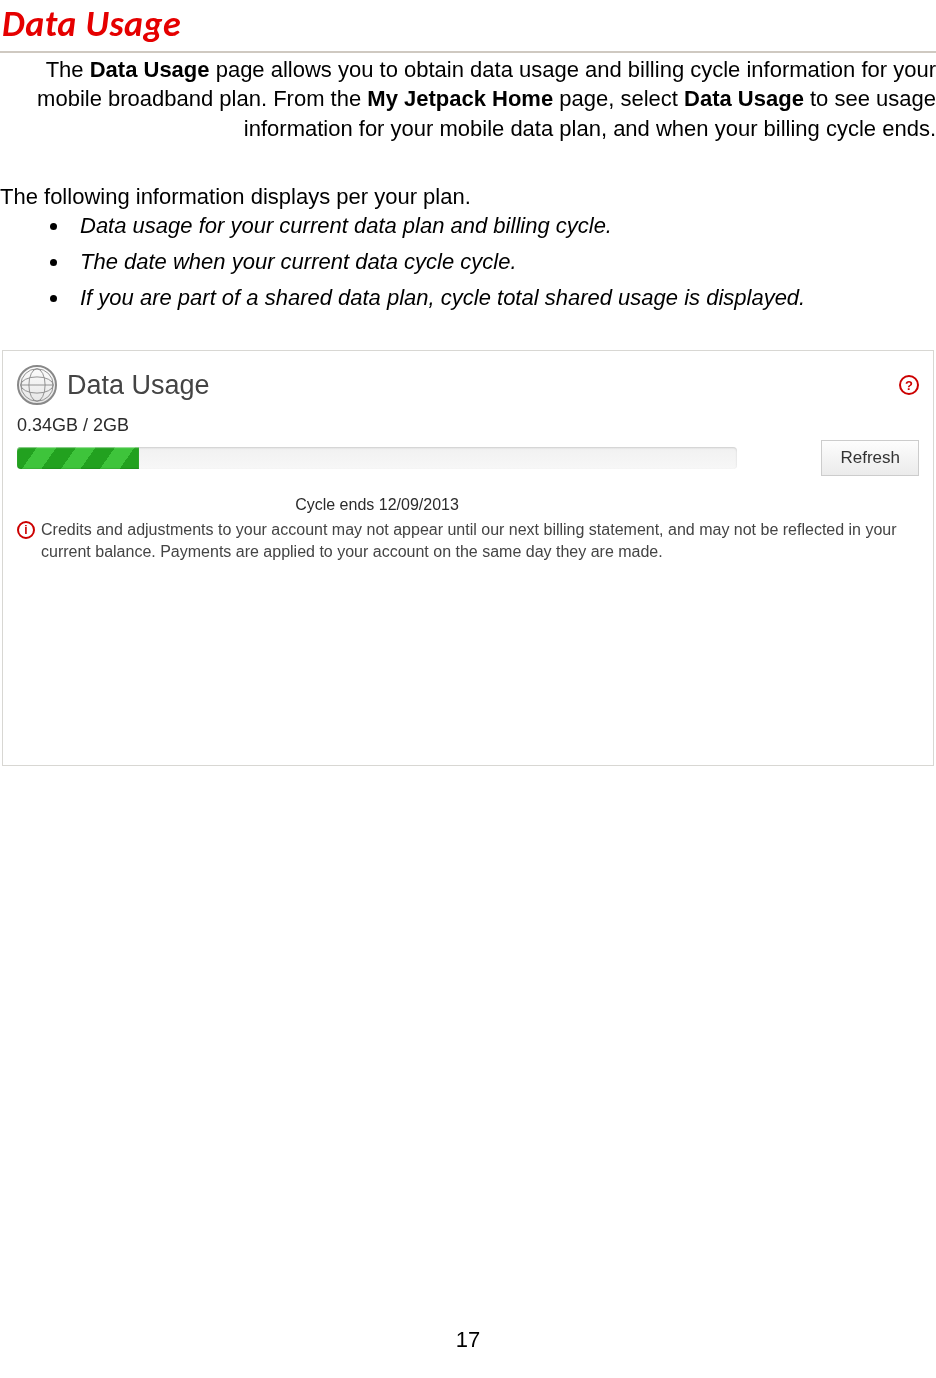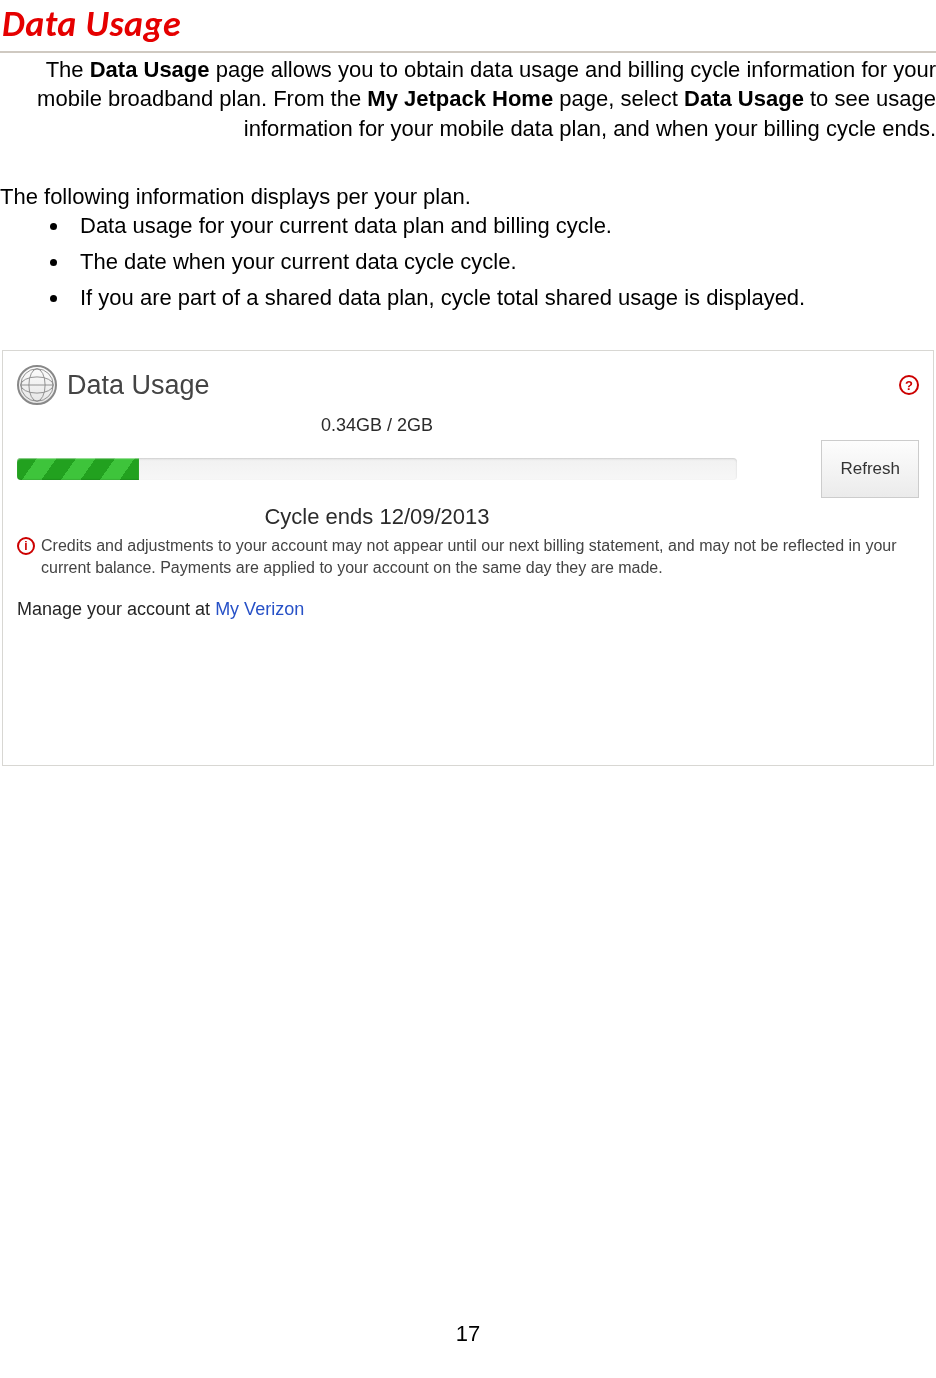--- a/index.html
+++ b/index.html
@@ -23,40 +23,40 @@
       letter-spacing: 0.5px;
     }
     .title-rule {
       border: none;
       border-top: 2px solid #cfc9c1;
       margin-top: 2px;
       margin-bottom: 2px;
     }
     .intro { margin: 0 0 38px 0; text-align: right; }
     .subhead { }
-    ul.bullets { list-style: disc; margin-left: 70px; }
+    ul.bullets { list-style: disc; margin-left: 70px; font-style: italic; }
     ul.bullets li { padding-left: 10px; margin-bottom: 6px; }
     .panel-wrap { border: 1px solid #d8d7d3; margin-top: 38px; margin-left: 2px; margin-right: 2px; height: 416px; padding: 14px 14px 0 14px; }
     .panel-header { display:flex; align-items:center; margin-bottom: 8px; }
     .panel-title { font-size: 27px; color:#444; font-weight: 400; }
     .help-icon { margin-left:auto; width:20px; height:20px; border:2px solid #cc0000; border-radius:50%; color:#cc0000; font-size:13px; display:flex; align-items:center; justify-content:center; font-weight:bold; }
     .globe-icon { width:40px; height:40px; border:2px solid #888; border-radius:50%; background: linear-gradient(#fcfcfc,#e6e6e6); margin-right:10px; position:relative; overflow:hidden; flex-shrink:0; }
     .globe-icon svg { width:100%; height:100%; display:block; }
-    .usage-text { text-align:center; font-size:18px; color:#2b2b2b; margin-bottom:2px; }
+    .usage-text { text-align:left; font-size:18px; color:#2b2b2b; margin-bottom:2px; }
     .usage-row { display:flex; align-items:center; }
     .progress { width:720px; height:22px; background: linear-gradient(#f1f1f1,#f7f7f7); border-radius:4px; box-shadow: inset 0 1px 2px rgba(0,0,0,0.15); position:relative; }
     .progress-fill { height:100%; border-radius:4px 0 0 4px; background: repeating-linear-gradient(-55deg, #22a11f 0 16px, #3ec43b 16px 32px); box-shadow: inset 0 1px 1px rgba(255,255,255,0.5), inset 0 -1px 1px rgba(0,0,0,0.1); }
-    .refresh-btn { margin-left:auto; font-size:17px; color:#333; background:linear-gradient(#fdfdfd,#ebebeb); border:1px solid #ccc; padding:18px 18px; cursor:pointer; }
-    .cycle-text { text-align:center; font-size:22px; color:#2b2b2b; margin-top:4px; margin-bottom:4px; width:720px; }
+    .refresh-btn { margin-left:auto; font-size:17px; color:#333; background:linear-gradient(#fdfdfd,#ebebeb); border:1px solid #ccc; padding:7px 18px; cursor:pointer; }
+    .cycle-text { text-align:center; font-size:16px; color:#2b2b2b; margin-top:18px; margin-bottom:4px; width:720px; }
     .notice-row { display:flex; align-items:flex-start; margin-top:0; }
     .info-icon { width:18px; height:18px; border:2px solid #cc0000; border-radius:50%; color:#cc0000; font-size:12px; display:flex; align-items:center; justify-content:center; font-weight:bold; margin-right:6px; margin-top:2px; flex-shrink:0; }
     .notice-text { font-size:16px; color:#444; line-height:1.35; }
     .manage { margin-top:18px; font-size:18px; color:#262626; }
     .manage a { color:#2751c7; text-decoration:none; }
-    .page-number { position:absolute; bottom:29px; left:0; right:0; text-align:center; font-size:22px; }
+    .page-number { position:absolute; bottom:23px; left:0; right:0; text-align:center; font-size:22px; }
   </style>
 </head>
 <body>
 
 <h1 class="page-title">Data Usage</h1>
 <hr class="title-rule">
 
 <p class="intro" id="intro-paragraph"><span>The </span><b>Data Usage</b><span> page allows you to obtain data usage and billing cycle information for your mobile broadband plan. From the </span><b>My Jetpack Home</b><span> page, select </span><b>Data Usage</b><span> to see usage information for your mobile data plan, and when your billing cycle ends.</span></p>
 
 <p class="subhead">The following information displays per your plan.</p>
@@ -91,19 +91,16 @@
     <button class="refresh-btn">Refresh</button>
   </div>
 
   <div class="cycle-text">Cycle ends 12/09/2013</div>
 
   <div class="notice-row">
     <span class="info-icon">i</span>
     <span class="notice-text">Credits and adjustments to your account may not appear until our next billing statement, and may not be reflected in your current balance. Payments are applied to your account on the same day they are made.</span>
   </div>
 
-  <div class="manage">
-    <span>Manage your account at </span><a href="#">My Verizon</a>
-  </div>
 
 </div>
 
 <div class="page-number">17</div>
 
 </body></html>

